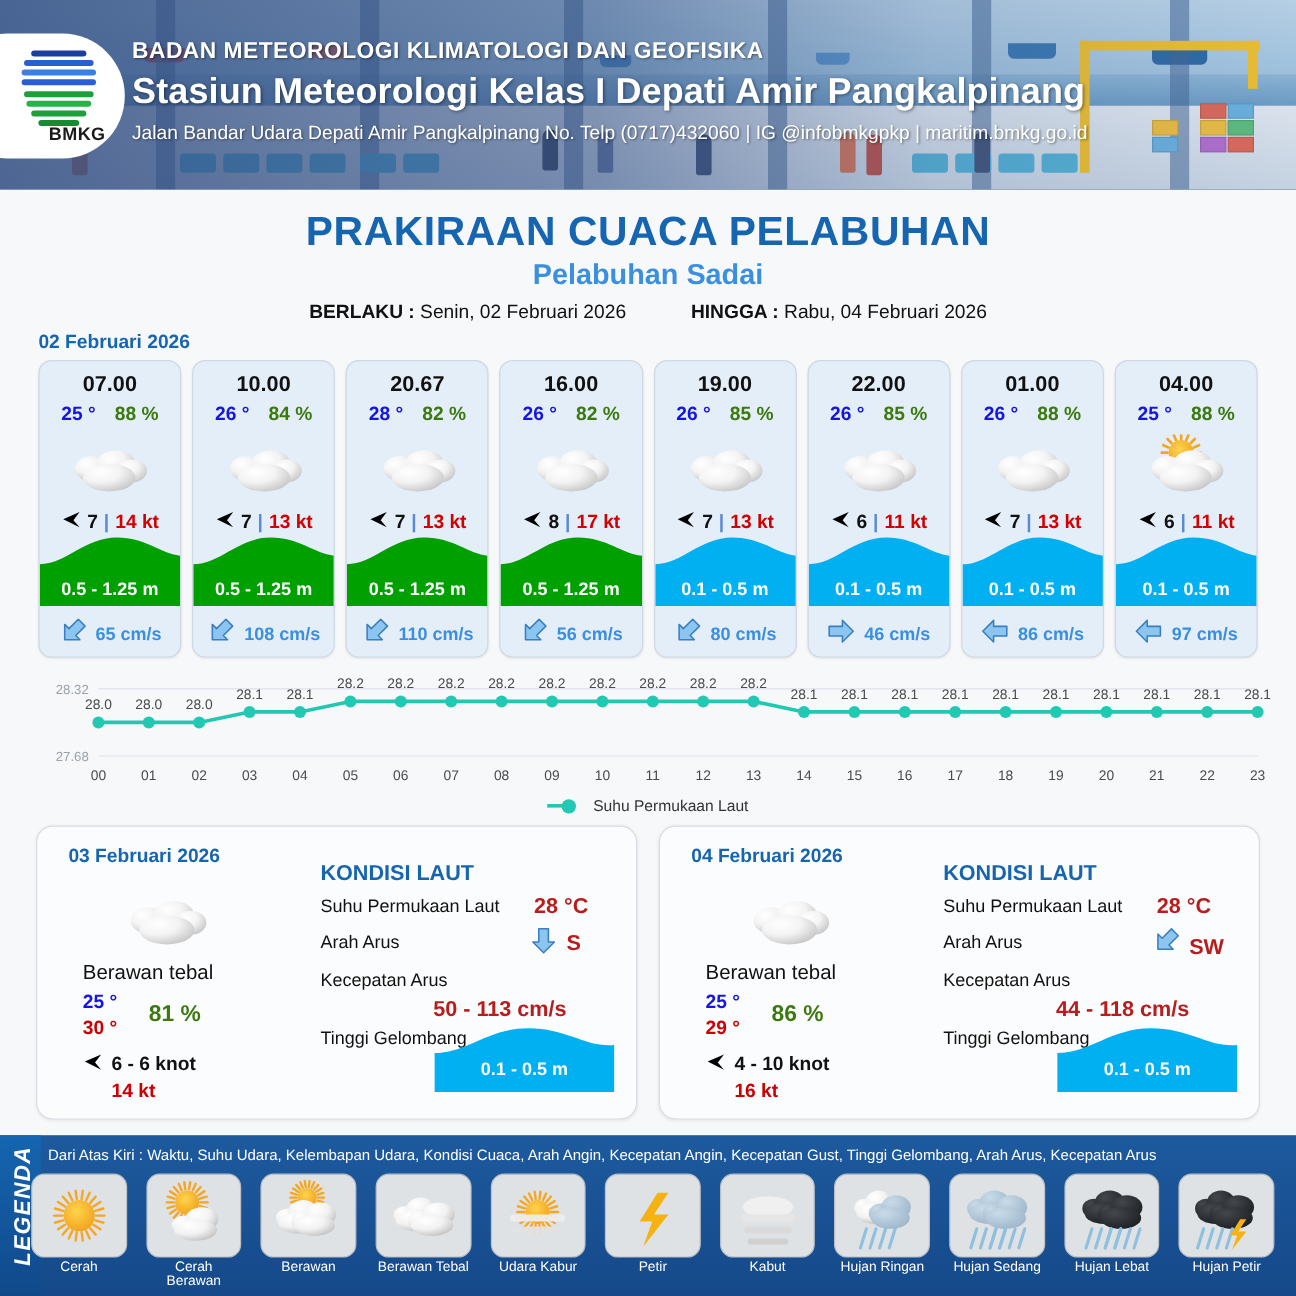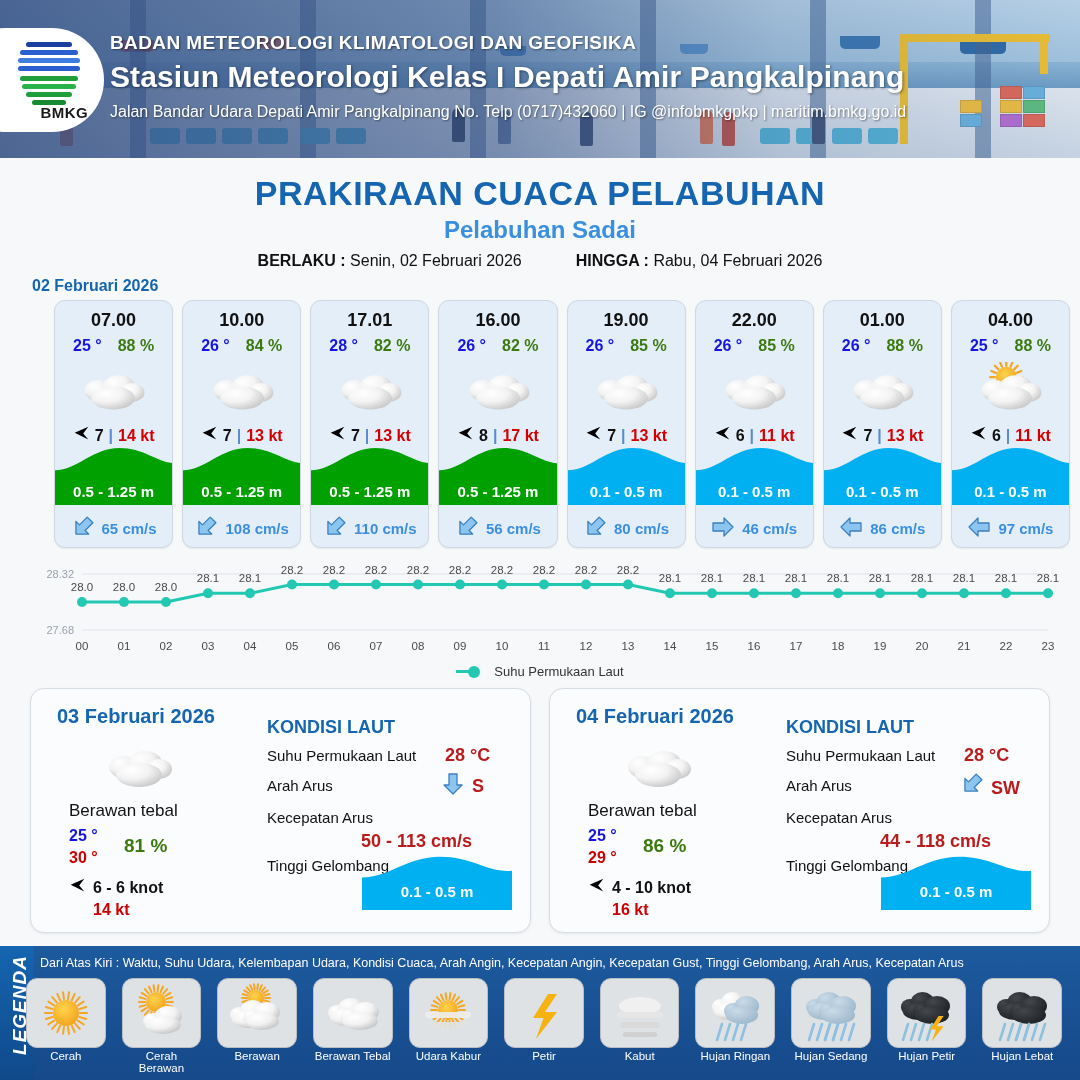--- a/index.html
+++ b/index.html
@@ -62,21 +62,21 @@
      display:flex; justify-content:center; align-items:baseline; gap:54px;
      font-size:16px; color:#111; }
   .vlabel { font-weight:bold; }
   .vval { font-weight:normal; }
 
   .daylabel { position:absolute; left:32px; top:277px; font-size:16px;
      font-weight:bold; color:#1565b0; }
 
   
   .cards { position:absolute; left:32px; top:300px; width:1016px; height:248px;
-     display:flex; gap:9px;margin-left:22px; }
+     display:flex; gap:9px; }
   .card {
     flex:1; background:#e3eef9; border:1px solid #cfd8e3; border-radius:11px;
     position:relative; overflow:hidden; box-shadow: 0 1px 2px rgba(0,0,0,.07);
   }
   .c-time { text-align:center; font-size:18px; font-weight:bold; color:#111; margin-top:9px; }
   .c-row2 { display:flex; justify-content:center; gap:16px; margin-top:6px; }
   .c-temp { font-size:16px; font-weight:bold; color:#1515e0; }
   .c-hum  { font-size:16px; font-weight:bold; color:#3c7a10; }
   .c-icon { height:56px; margin-top:6px; position:relative; }
   .c-wind { display:flex; align-items:center; justify-content:center; gap:5px;
@@ -97,21 +97,21 @@
      display:flex; align-items:center; justify-content:center; gap:8px;
      font-size:13px; color:#333; }
   .lg-dot { width:12px; height:12px; border-radius:50%; background:#23c8b2; }
   .lg-line { width:22px; height:3px; background:#23c8b2; }
 
   
   .panels { position:absolute; left:30px; top:688px; width:1020px; height:245px;
      display:flex; gap:18px; }
   .panel { flex:1; background:#fbfcfd; border:1px solid #d7dde4; border-radius:14px;
      position:relative; box-shadow: 0 1px 3px rgba(0,0,0,.07); }
-  .p-date { position:absolute; left:26px; top:16px; font-size:20px; font-weight:bold; color:#1565b0; }
+  .p-date { position:absolute; left:26px; top:16px; font-size:16px; font-weight:bold; color:#1565b0; }
   .p-icon { position:absolute; left:70px; top:48px; width:90px; height:52px; }
   .p-cond { position:absolute; left:38px; top:112px; font-size:17px; color:#111; }
   .p-tmin { position:absolute; left:38px; top:138px; font-size:16px; font-weight:bold; color:#1515e0; }
   .p-tmax { position:absolute; left:38px; top:160px; font-size:16px; font-weight:bold; color:#cc0000; }
   .p-hum  { position:absolute; left:93px; top:146px; font-size:19px; font-weight:bold; color:#3c7a10; }
   .p-wind { position:absolute; left:38px; top:188px; display:flex; align-items:center; gap:7px;
      font-size:16px; font-weight:bold; color:#111; }
   .p-gust { position:absolute; left:62px; top:212px; font-size:16px; font-weight:bold; color:#cc0000; }
 
   .p-sea-t { position:absolute; left:236px; top:28px; font-size:18px; font-weight:bold; color:#1565b0; }
@@ -323,21 +323,21 @@
   </svg></div>
     <div class="c-wavetxt">0.5 - 1.25 m</div>
     <div class="c-cur">
       <span><svg width="24" height="22" viewBox="0 0 24 22" style="transform:rotate(135deg)">
     <polygon points="2,7 13,7 13,2 22,11 13,20 13,15 2,15" fill="#8cc6f0" stroke="#3a7fc0" stroke-width="1.3" stroke-linejoin="round"></polygon>
   </svg></span>
       <span>108 cm/s</span>
     </div>
     </div>
     <div class="card">
-    <div class="c-time">17.01</div>
+    <div class="c-time">20.67</div>
     <div class="c-row2">
       <span class="c-temp">28 °</span>
       <span class="c-hum">82 %</span>
     </div>
     <div class="c-icon" style="display:flex;align-items:center;justify-content:center">
         <svg width="72.2" height="53.199999999999996" viewBox="0 0 76 56">
     <defs>
       <radialGradient id="cg" cx="34%" cy="30%" r="75%">
         <stop offset="0%" stop-color="#ffffff"></stop>
               <stop offset="50%" stop-color="#f3f3f3"></stop>
@@ -1251,61 +1251,20 @@
     <radialGradient id="lcgb" cx="34%" cy="28%" r="75%">
       <stop offset="0%" stop-color="#c9dbe8"></stop>
                 <stop offset="100%" stop-color="#9fb8cc"></stop>
               </radialGradient>
     <radialGradient id="lcgd" cx="34%" cy="28%" r="75%">
       <stop offset="0%" stop-color="#44474c"></stop>
                 <stop offset="100%" stop-color="#1e2125"></stop>
               </radialGradient>
   </defs>
             <g>
-      <ellipse cx="13.9" cy="25" rx="9" ry="8" fill="url(#lcgd)"></ellipse>
-      <ellipse cx="26.5" cy="20" rx="11.700000000000001" ry="10" fill="url(#lcgd)"></ellipse>
-      <ellipse cx="22" cy="29" rx="15.3" ry="9" fill="url(#lcgd)"></ellipse>
-    </g>
-            <g>
-      <ellipse cx="27" cy="29" rx="10" ry="8" fill="url(#lcgd)"></ellipse>
-      <ellipse cx="41" cy="24" rx="13" ry="10" fill="url(#lcgd)"></ellipse>
-      <ellipse cx="36" cy="33" rx="17" ry="9" fill="url(#lcgd)"></ellipse>
-    </g>
-            <line x1="12" y1="42" x2="7" y2="58" stroke="#8fc0de" stroke-width="2.6" stroke-linecap="round"></line>
-            <line x1="20" y1="42" x2="15" y2="58" stroke="#8fc0de" stroke-width="2.6" stroke-linecap="round"></line>
-            <line x1="28" y1="42" x2="23" y2="58" stroke="#8fc0de" stroke-width="2.6" stroke-linecap="round"></line>
-            <line x1="36" y1="42" x2="31" y2="58" stroke="#8fc0de" stroke-width="2.6" stroke-linecap="round"></line>
-            <polygon transform="translate(34,34) scale(0.85)" points="10,0 0,16 7,16 2,30 16,12 8,12 16,0" fill="#f5b210"></polygon>
-          </svg>
-        </div>
-    <div class="leg-name">Hujan Petir</div>
-      </div>
-      <div class="leg-it">
-    <div class="leg-box" style="display:flex;align-items:center;justify-content:center">
-          <svg width="62" height="62" viewBox="0 0 62 62">
-            <defs>
-    <radialGradient id="lsg" cx="42%" cy="36%" r="70%">
-      <stop offset="0%" stop-color="#ffd44d"></stop>
-                <stop offset="100%" stop-color="#f2a01a"></stop>
-              </radialGradient>
-    <radialGradient id="lcg" cx="34%" cy="28%" r="75%">
-      <stop offset="0%" stop-color="#ffffff"></stop>
-                <stop offset="55%" stop-color="#f2f2f2"></stop>
-      <stop offset="100%" stop-color="#c6c6c6"></stop>
-              </radialGradient>
-    <radialGradient id="lcgb" cx="34%" cy="28%" r="75%">
-      <stop offset="0%" stop-color="#c9dbe8"></stop>
-                <stop offset="100%" stop-color="#9fb8cc"></stop>
-              </radialGradient>
-    <radialGradient id="lcgd" cx="34%" cy="28%" r="75%">
-      <stop offset="0%" stop-color="#44474c"></stop>
-                <stop offset="100%" stop-color="#1e2125"></stop>
-              </radialGradient>
-  </defs>
-            <g>
       <ellipse cx="15.450000000000001" cy="25" rx="9.5" ry="8" fill="url(#lcgd)"></ellipse>
       <ellipse cx="28.75" cy="20" rx="12.35" ry="10" fill="url(#lcgd)"></ellipse>
       <ellipse cx="24" cy="29" rx="16.15" ry="9" fill="url(#lcgd)"></ellipse>
     </g>
             <g>
       <ellipse cx="29" cy="29" rx="10" ry="8" fill="url(#lcgd)"></ellipse>
       <ellipse cx="43" cy="24" rx="13" ry="10" fill="url(#lcgd)"></ellipse>
       <ellipse cx="38" cy="33" rx="17" ry="9" fill="url(#lcgd)"></ellipse>
     </g>
             <line x1="14" y1="42" x2="9" y2="58" stroke="#8fc0de" stroke-width="2.6" stroke-linecap="round"></line>
@@ -1313,14 +1272,55 @@
             <line x1="30" y1="42" x2="25" y2="58" stroke="#8fc0de" stroke-width="2.6" stroke-linecap="round"></line>
             <line x1="38" y1="42" x2="33" y2="58" stroke="#8fc0de" stroke-width="2.6" stroke-linecap="round"></line>
             <line x1="30" y1="42" x2="25" y2="58" stroke="#8fc0de" stroke-width="2.6" stroke-linecap="round"></line>
             <line x1="38" y1="42" x2="33" y2="58" stroke="#8fc0de" stroke-width="2.6" stroke-linecap="round"></line>
             <line x1="46" y1="42" x2="41" y2="58" stroke="#8fc0de" stroke-width="2.6" stroke-linecap="round"></line>
             <line x1="54" y1="42" x2="49" y2="58" stroke="#8fc0de" stroke-width="2.6" stroke-linecap="round"></line>
           </svg>
         </div>
     <div class="leg-name">Hujan Lebat</div>
       </div>
+      <div class="leg-it">
+    <div class="leg-box" style="display:flex;align-items:center;justify-content:center">
+          <svg width="62" height="62" viewBox="0 0 62 62">
+            <defs>
+    <radialGradient id="lsg" cx="42%" cy="36%" r="70%">
+      <stop offset="0%" stop-color="#ffd44d"></stop>
+                <stop offset="100%" stop-color="#f2a01a"></stop>
+              </radialGradient>
+    <radialGradient id="lcg" cx="34%" cy="28%" r="75%">
+      <stop offset="0%" stop-color="#ffffff"></stop>
+                <stop offset="55%" stop-color="#f2f2f2"></stop>
+      <stop offset="100%" stop-color="#c6c6c6"></stop>
+              </radialGradient>
+    <radialGradient id="lcgb" cx="34%" cy="28%" r="75%">
+      <stop offset="0%" stop-color="#c9dbe8"></stop>
+                <stop offset="100%" stop-color="#9fb8cc"></stop>
+              </radialGradient>
+    <radialGradient id="lcgd" cx="34%" cy="28%" r="75%">
+      <stop offset="0%" stop-color="#44474c"></stop>
+                <stop offset="100%" stop-color="#1e2125"></stop>
+              </radialGradient>
+  </defs>
+            <g>
+      <ellipse cx="13.9" cy="25" rx="9" ry="8" fill="url(#lcgd)"></ellipse>
+      <ellipse cx="26.5" cy="20" rx="11.700000000000001" ry="10" fill="url(#lcgd)"></ellipse>
+      <ellipse cx="22" cy="29" rx="15.3" ry="9" fill="url(#lcgd)"></ellipse>
+    </g>
+            <g>
+      <ellipse cx="27" cy="29" rx="10" ry="8" fill="url(#lcgd)"></ellipse>
+      <ellipse cx="41" cy="24" rx="13" ry="10" fill="url(#lcgd)"></ellipse>
+      <ellipse cx="36" cy="33" rx="17" ry="9" fill="url(#lcgd)"></ellipse>
+    </g>
+            <line x1="12" y1="42" x2="7" y2="58" stroke="#8fc0de" stroke-width="2.6" stroke-linecap="round"></line>
+            <line x1="20" y1="42" x2="15" y2="58" stroke="#8fc0de" stroke-width="2.6" stroke-linecap="round"></line>
+            <line x1="28" y1="42" x2="23" y2="58" stroke="#8fc0de" stroke-width="2.6" stroke-linecap="round"></line>
+            <line x1="36" y1="42" x2="31" y2="58" stroke="#8fc0de" stroke-width="2.6" stroke-linecap="round"></line>
+            <polygon transform="translate(34,34) scale(0.85)" points="10,0 0,16 7,16 2,30 16,12 8,12 16,0" fill="#f5b210"></polygon>
+          </svg>
+        </div>
+    <div class="leg-name">Hujan Petir</div>
+      </div>
     </div>
 </div>
 
 </body></html>

